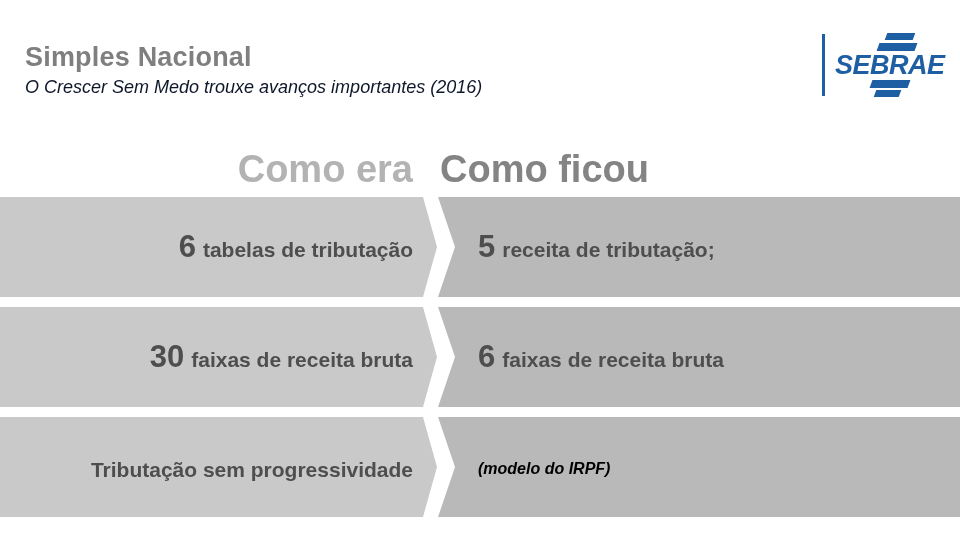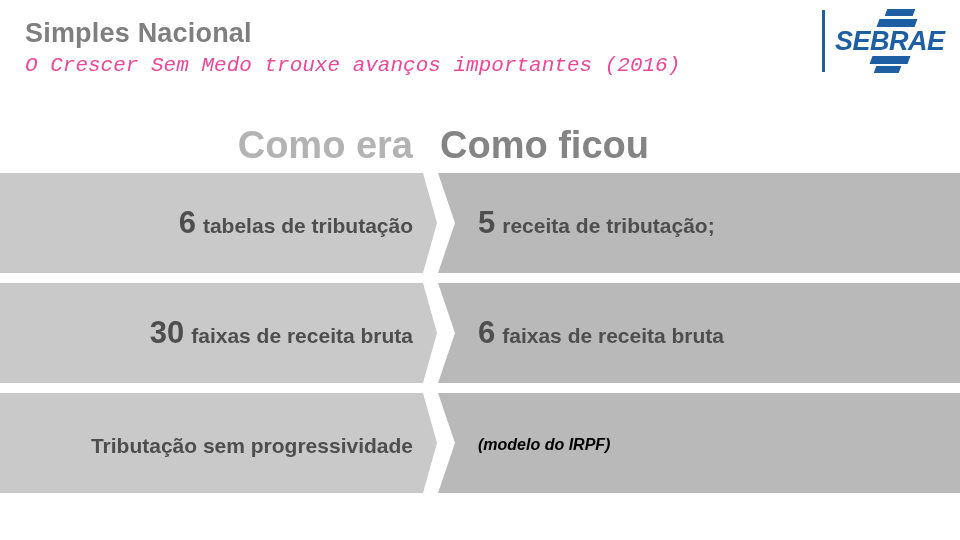--- a/index.html
+++ b/index.html
@@ -3,38 +3,37 @@
 <meta charset="utf-8">
 <style>
   * { margin: 0; padding: 0; box-sizing: border-box; }
   html, body { width: 960px; height: 540px; }
   body {
     font-family: "Liberation Sans", sans-serif;
     background: #ffffff;
     overflow: hidden;
     position: relative;
   }
-  .slide { position: absolute; inset: 0; background: #ffffff; }
+  .slide { position: absolute; inset: 0; background: #ffffff; margin-top: 24px; }
 
   
   .titles { position: absolute; left: 25px; top: 17px; }
   .slide-title {
     font-size: 27px;
     font-weight: bold;
     color: #7f7f7f;
     letter-spacing: 0.2px;
     line-height: 1.2;
   }
   .slide-subtitle {
-    font-size: 21px;
+    font-size: 18px;
     font-style: italic;
-    color: #ec4899;
+    color: #0f172a;
     margin-top: 4px;
     line-height: 1.2;
-    font-family: Liberation Mono, monospace;
   }
 
   
   .logo { position: absolute; right: 6px; top: 8px; width: 132px; height: 66px; }
   .logo-line { position: absolute; left: 0; top: 2px; bottom: 2px; width: 3px; background: #1e5fa4; }
   .logo-text {
     position: absolute; left: 13px; top: 20px;
     font-size: 27px; line-height: 1;
     font-weight: bold; font-style: italic;
     color: #1e5fa4; letter-spacing: -0.5px;

